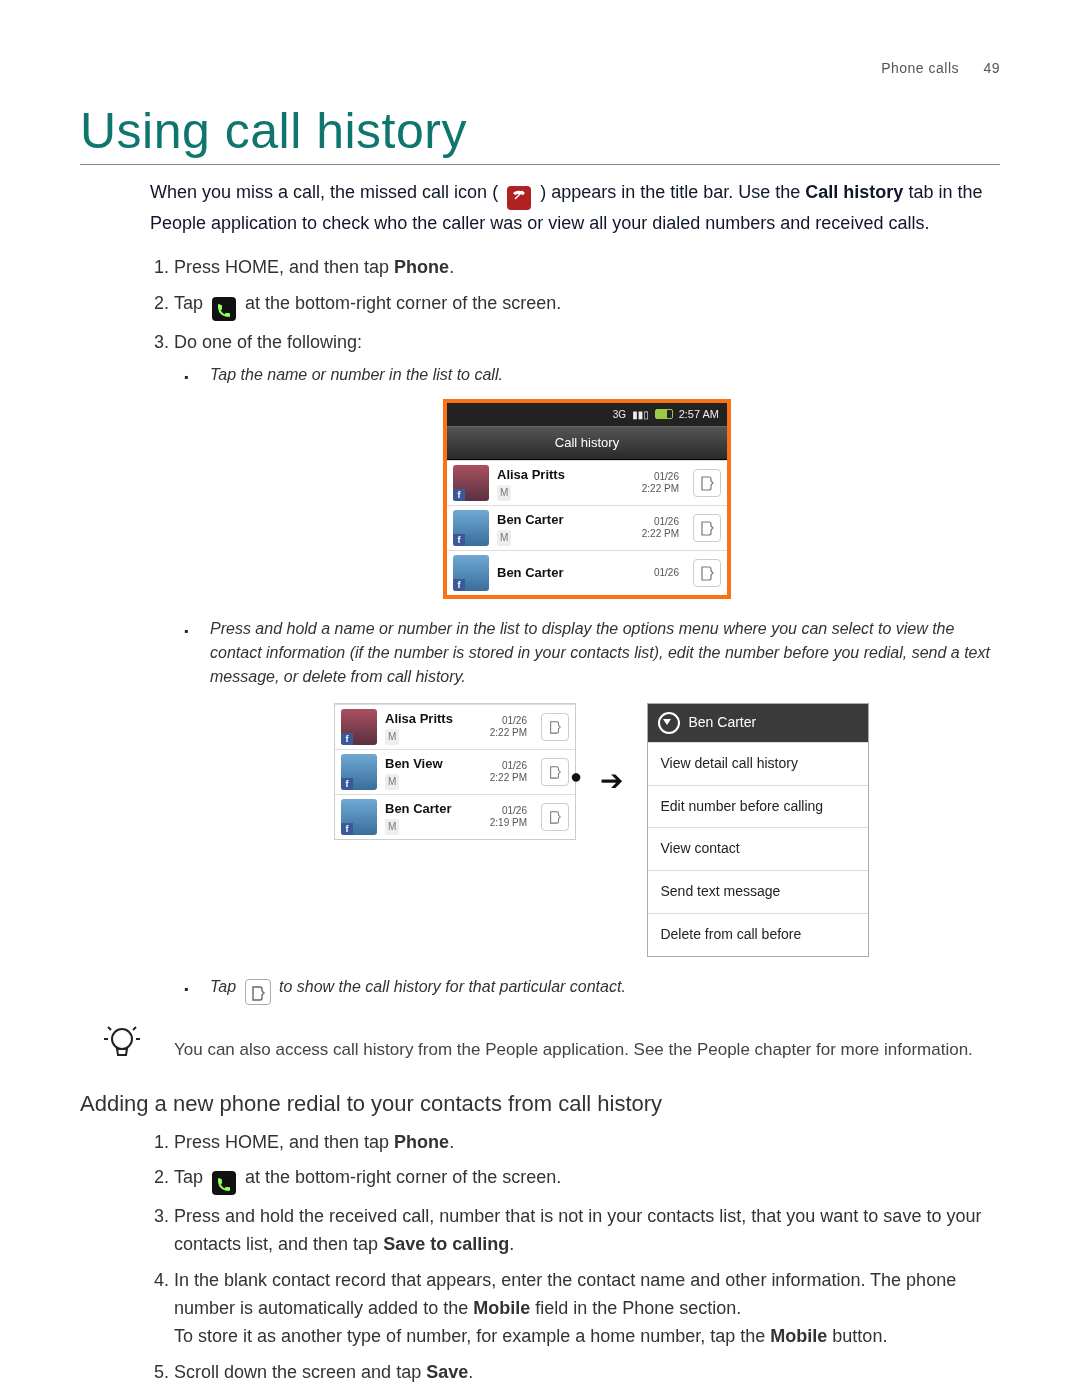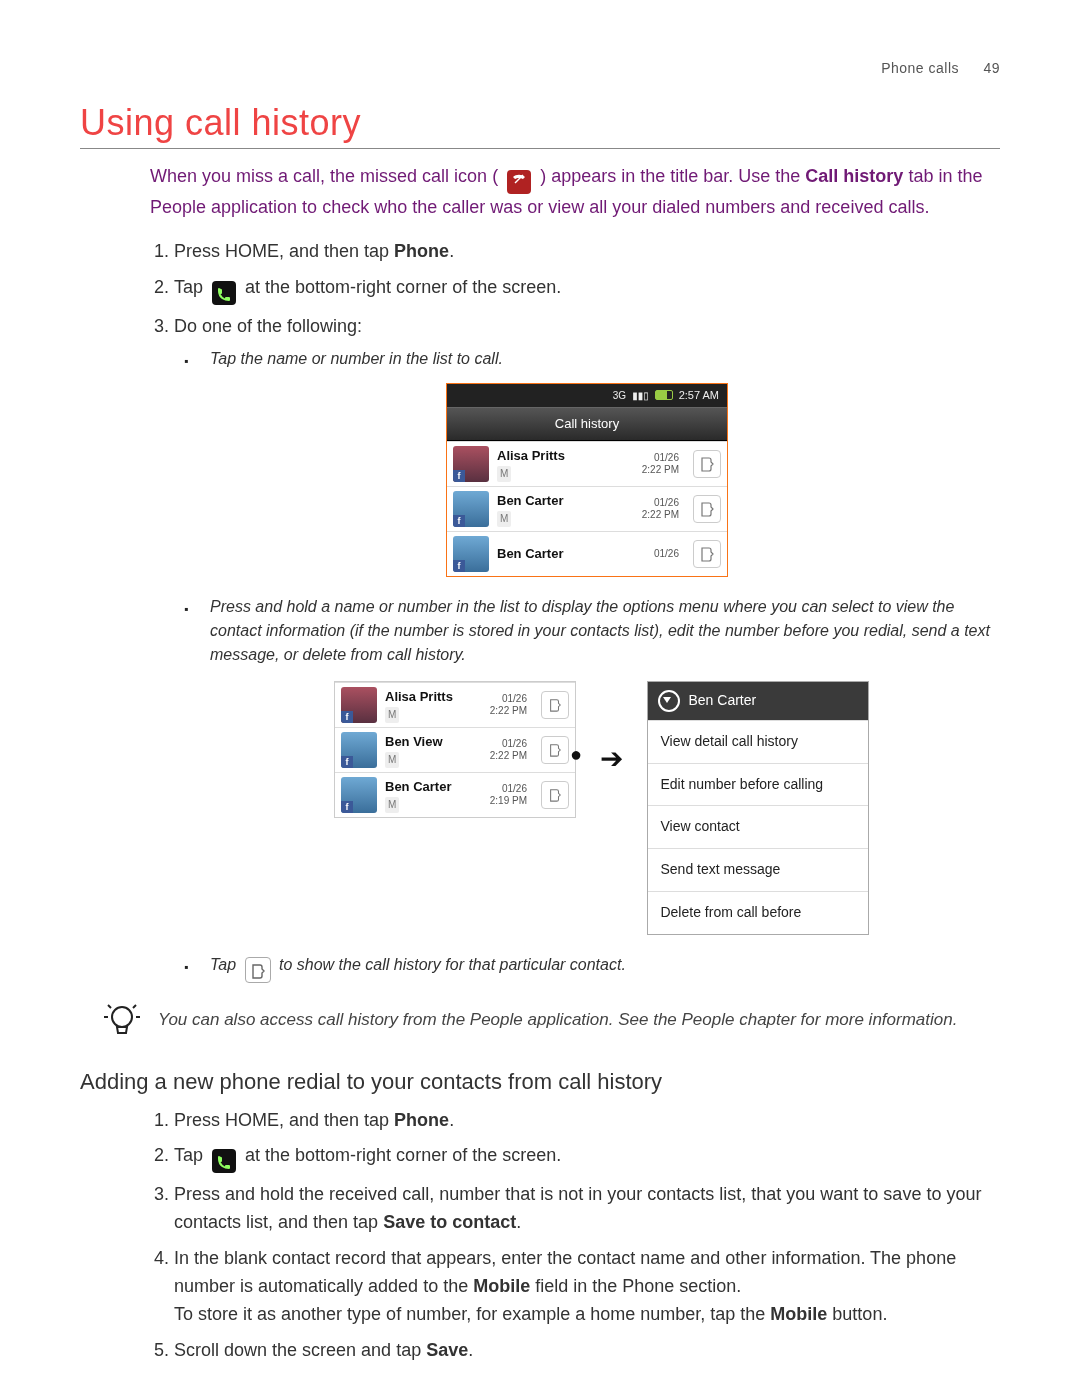--- a/index.html
+++ b/index.html
@@ -20,36 +20,36 @@
   }
   .running-header {
     text-align: right;
     font-size: 14px;
     color: #555;
     letter-spacing: 0.5px;
     margin-bottom: 26px;
   }
   .running-header .sec { margin-right: 20px; }
   h1.section-title {
-    font-size: 36px;
+    font-size: 50px;
     font-weight: 300;
     margin: 0 0 4px 0;
-    color: #ef4444;
+    color: #0f766e;
     border-bottom: 1px solid #888;
     padding-bottom: 4px;
     letter-spacing: 0.5px;
   }
   .body-indent {
     margin-left: 70px;
   }
   p.intro {
     font-size: 18px;
     line-height: 1.45;
     margin: 14px 0 18px 0;
-    color: #701a75;
+    color: #0f172a;
   }
   .bold { font-weight: 600; }
   ol.steps {
     font-size: 18px;
     line-height: 1.55;
     margin: 0 0 10px 0;
     padding-left: 24px;
     color: #333;
   }
   ol.steps > li { margin-bottom: 8px; }
@@ -95,41 +95,40 @@
   }
   .inline-icon.callhist svg { vertical-align:middle; }
   h2.subsection {
     font-size: 22px;
     font-weight: 400;
     margin: 28px 0 12px -70px;
     color: #333;
   }
   .note-row {
     display: flex;
-    gap: 16px;
+    gap: 32px;
     margin: 18px 0 0 -48px;
-    align-items: center;
-    font-style: italic;
+    align-items: flex-end;
   }
   .note-icon {
     flex: 0 0 40px;
     height: 40px;
     color: #222;
   }
   .note-text {
     font-size: 17px;
     line-height: 1.45;
     color: #444;
   }
 
   
   .phone-widget {
     width: 280px;
     margin: 12px auto 18px auto;
-    border: 1px solid #f97316;
+    border: 4px solid #f97316;
     background: #3b82f6;
     font-size: 12px;
     overflow: hidden;
   }
   .phone-statusbar {
     background: #222;
     color: #eee;
     font-size: 11px;
     padding: 3px 8px;
     text-align: right;
@@ -459,21 +458,21 @@
       <li>
         <span>Tap </span>
         <span class="inline-icon dial">
           <svg width="16" height="16" viewBox="0 0 16 16">
               <path d="M3 2 Q2 2 2 3 L2 5 Q2 10 6 13 Q9 15 13 15 Q14 15 14 14 L14 12 Q14 11 13 11 L10 11 Q9 11 9 12 L9 12.5 Q6 11 4.5 8 L5 8 Q6 8 6 7 L6 4 Q6 3 5 3 Z" fill="#8fff60"></path>
             </svg>
         </span>
         <span> at the bottom-right corner of the screen.</span>
       </li>
       <li>
-        <span>Press and hold the received call, number that is not in your contacts list, that you want to save to your contacts list, and then tap </span><span class="bold">Save to contact</span><span>.</span>
+        <span>Press and hold the received call, number that is not in your contacts list, that you want to save to your contacts list, and then tap </span><span class="bold">Save to calling</span><span>.</span>
       </li>
       <li>
         <span>In the blank contact record that appears, enter the contact name and other information. The phone number is automatically added to the </span><span class="bold">Mobile</span><span> field in the Phone section.</span><br>
         <span>To store it as another type of number, for example a home number, tap the </span><span class="bold">Mobile</span><span> button.</span>
       </li>
       <li>
         <span>Scroll down the screen and tap </span><span class="bold">Save</span><span>.</span>
       </li>
     </ol>
 

